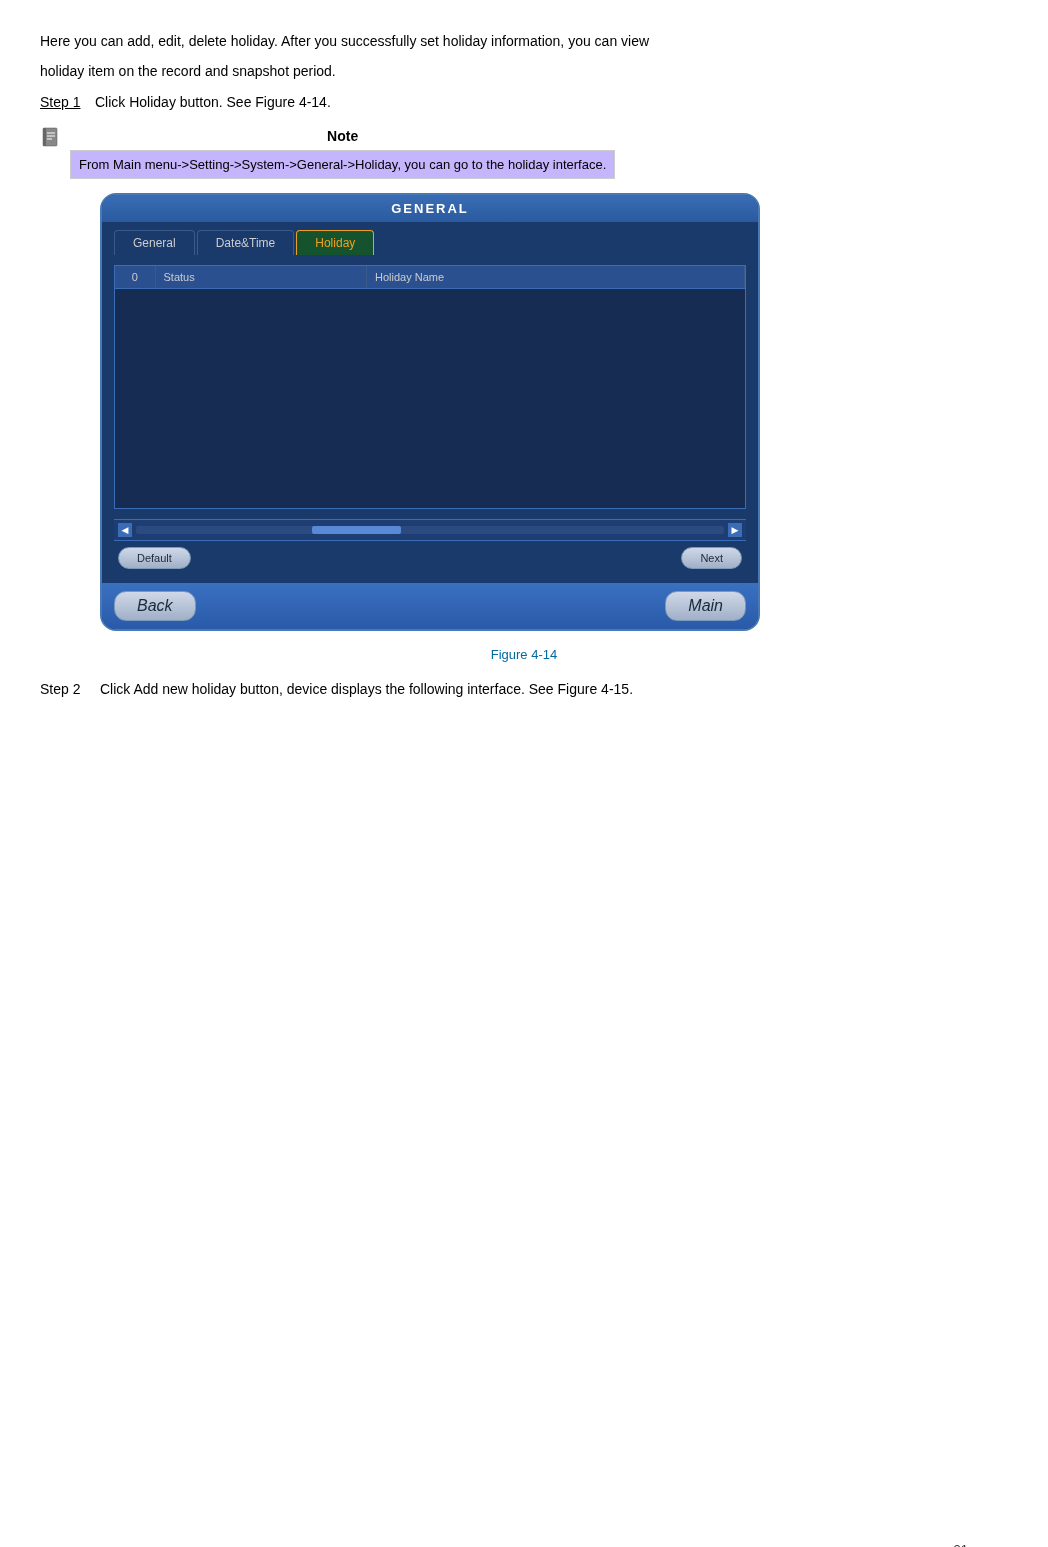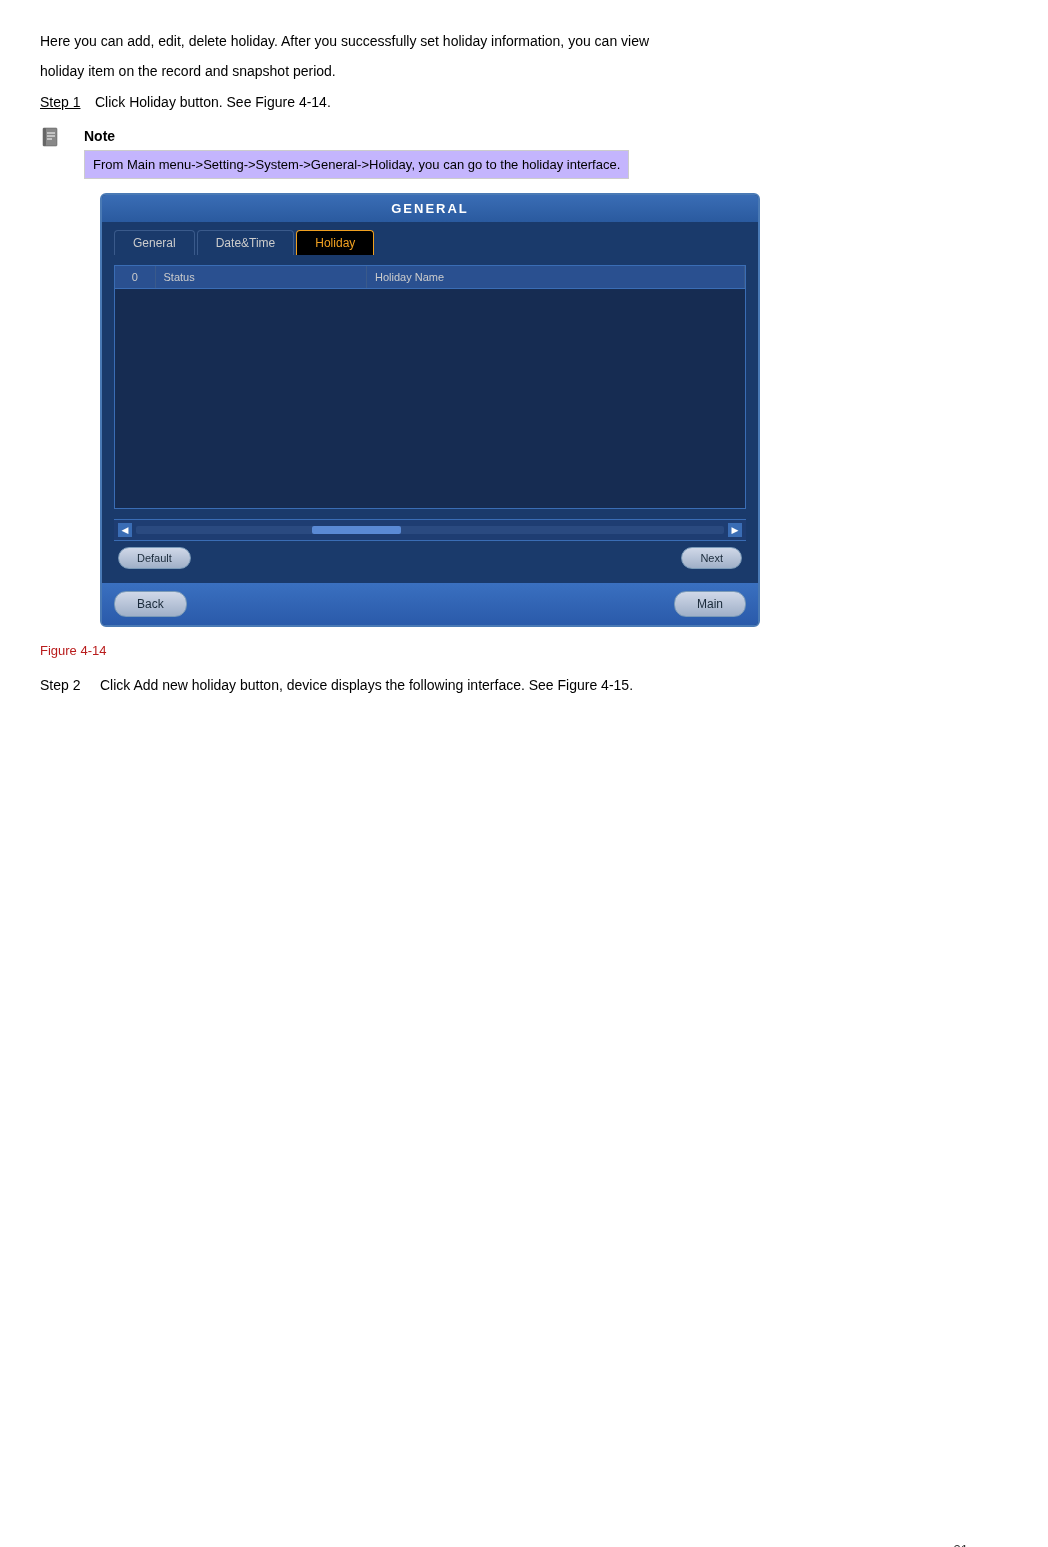--- a/index.html
+++ b/index.html
@@ -29,21 +29,22 @@
       font-weight: normal;
       min-width: 55px;
       flex-shrink: 0;
       text-decoration: underline;
     }
 
     .note-box {
       display: flex;
       align-items: flex-start;
       margin: 12px 0 14px 0;
-      gap: 22px;
+      gap: 8px;
+      text-align: center;
     }
 
     .note-icon {
       width: 22px;
       height: 22px;
       flex-shrink: 0;
       margin-top: 1px;
     }
 
     .note-content {
@@ -62,21 +63,21 @@
       margin-top: 2px;
       font-size: 13px;
       line-height: 1.5;
     }
 
     
     .dvr-screenshot {
       margin: 10px 0 16px 60px;
       width: 660px;
       border: 2px solid #4a7ab5;
-      border-radius: 6px;
+      border-radius: 16px;
       background: #1a3a6b;
       overflow: hidden;
     }
 
     .dvr-title-bar {
       background: linear-gradient(to bottom, #3a6db5, #2a5a9f);
       text-align: center;
       padding: 6px 0;
       color: #fff;
       font-size: 13px;
@@ -96,21 +97,21 @@
       border-radius: 4px 4px 0 0;
       color: #ccc;
       font-size: 12px;
       cursor: pointer;
       border: 1px solid #3a5a8b;
       border-bottom: none;
       background: #1a3a6b;
     }
 
     .dvr-tab.active {
-      background: #000000;
+      background: #14532d;
       color: #f0a020;
       border-color: #f0a020;
     }
 
     .dvr-content {
       background: #1a3a6b;
       padding: 10px 12px;
     }
 
     .dvr-table-wrapper {
@@ -215,29 +216,31 @@
       display: flex;
       justify-content: space-between;
       align-items: center;
     }
 
     .dvr-footer-btn {
       background: linear-gradient(to bottom, #d0d8e8, #a0b0c8);
       border: 1px solid #7a9ab8;
       border-radius: 12px;
       padding: 5px 22px;
-      font-size: 12px;
+      font-size: 16px;
       color: #1a2a3a;
       cursor: pointer;
+      font-style: italic;
     }
 
     .figure-caption {
+      text-align: center;
       margin: 8px 0 16px 0;
       font-size: 13px;
-      color: #b91c1c;
+      color: #0369a1;
     }
 
     .step2-line {
       line-height: 1.6;
       margin-bottom: 8px;
     }
 
     .page-number {
       position: absolute;
       bottom: 20px;

